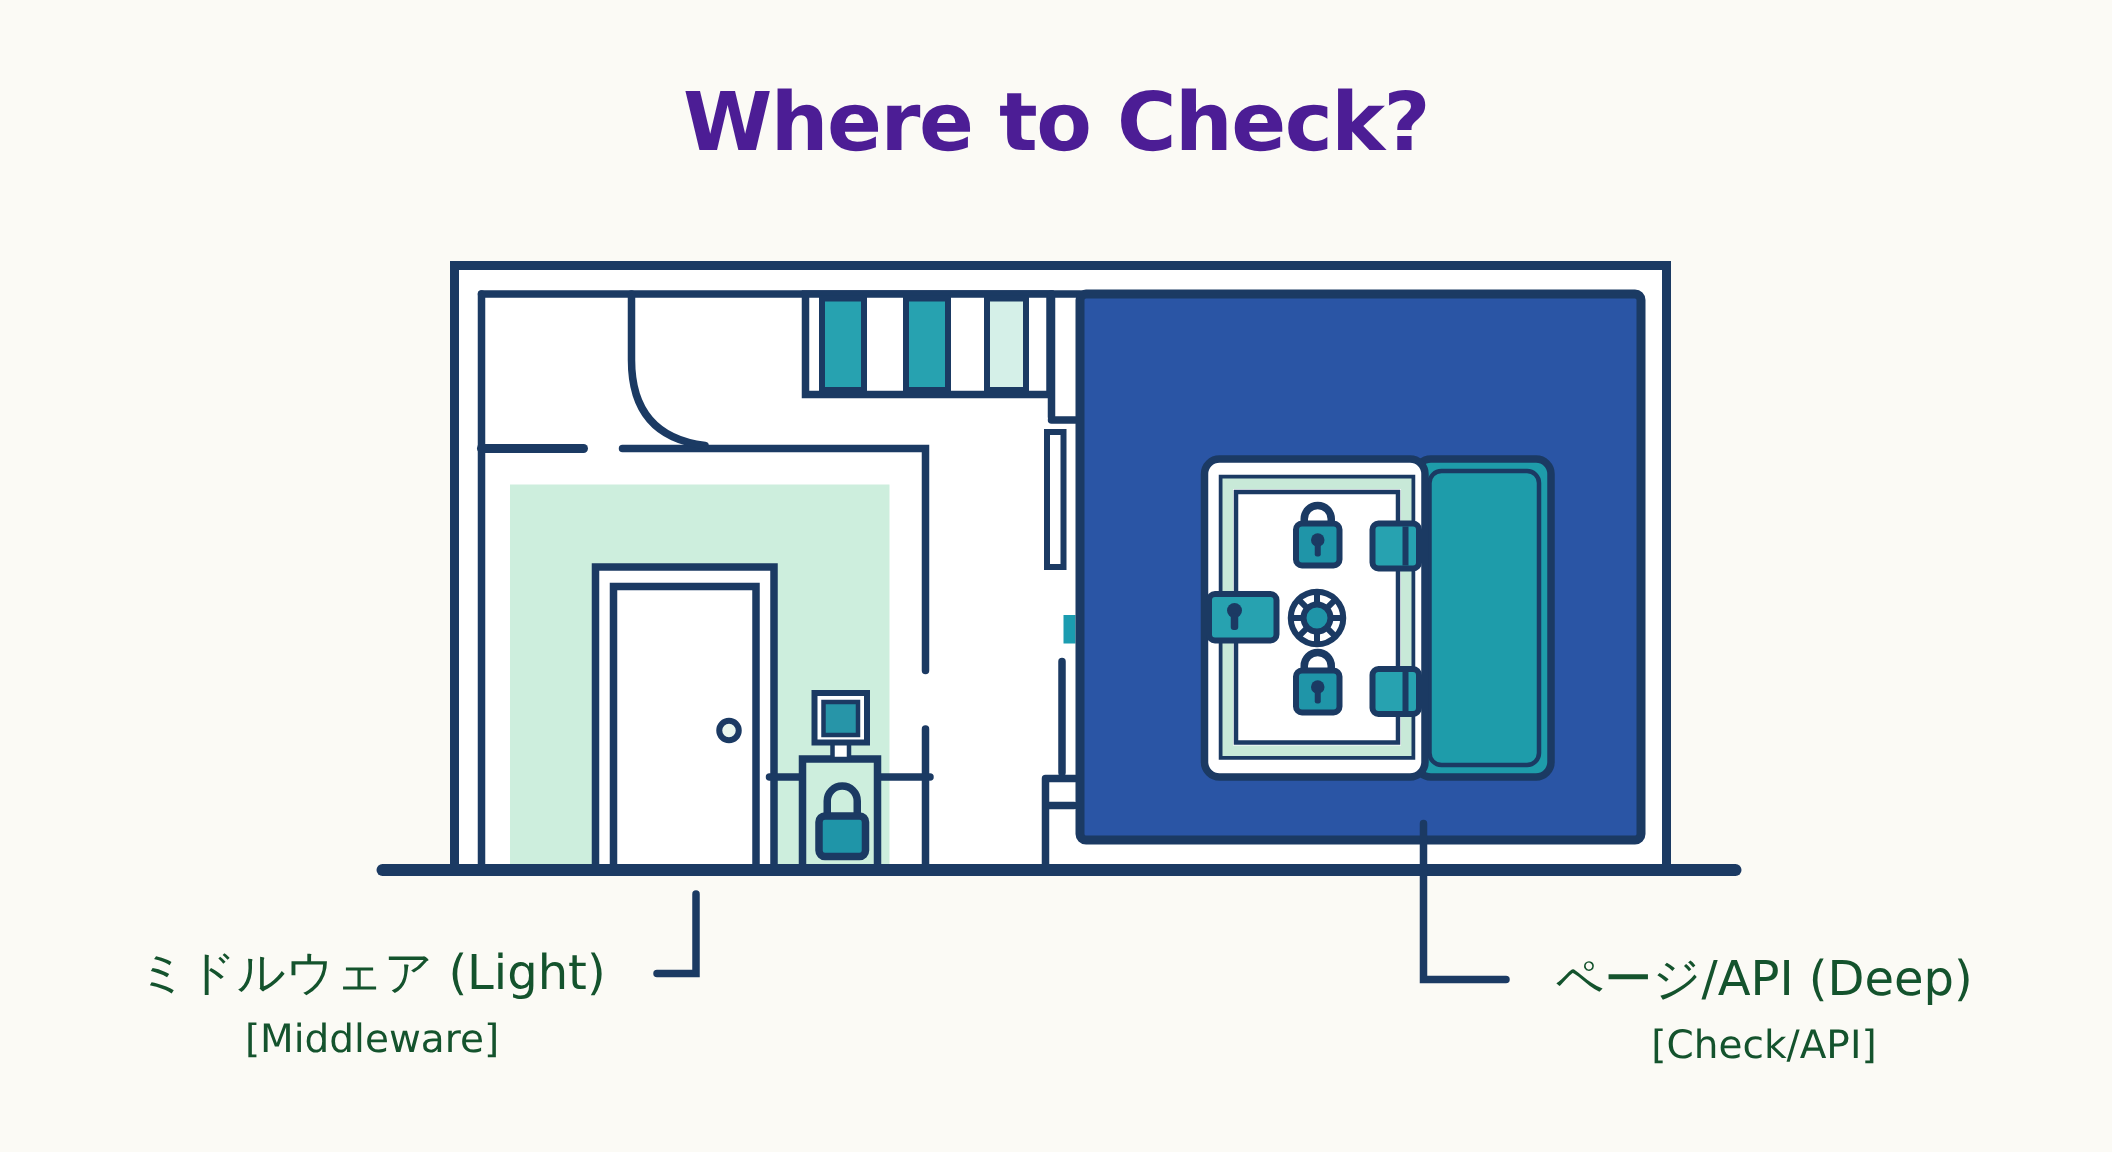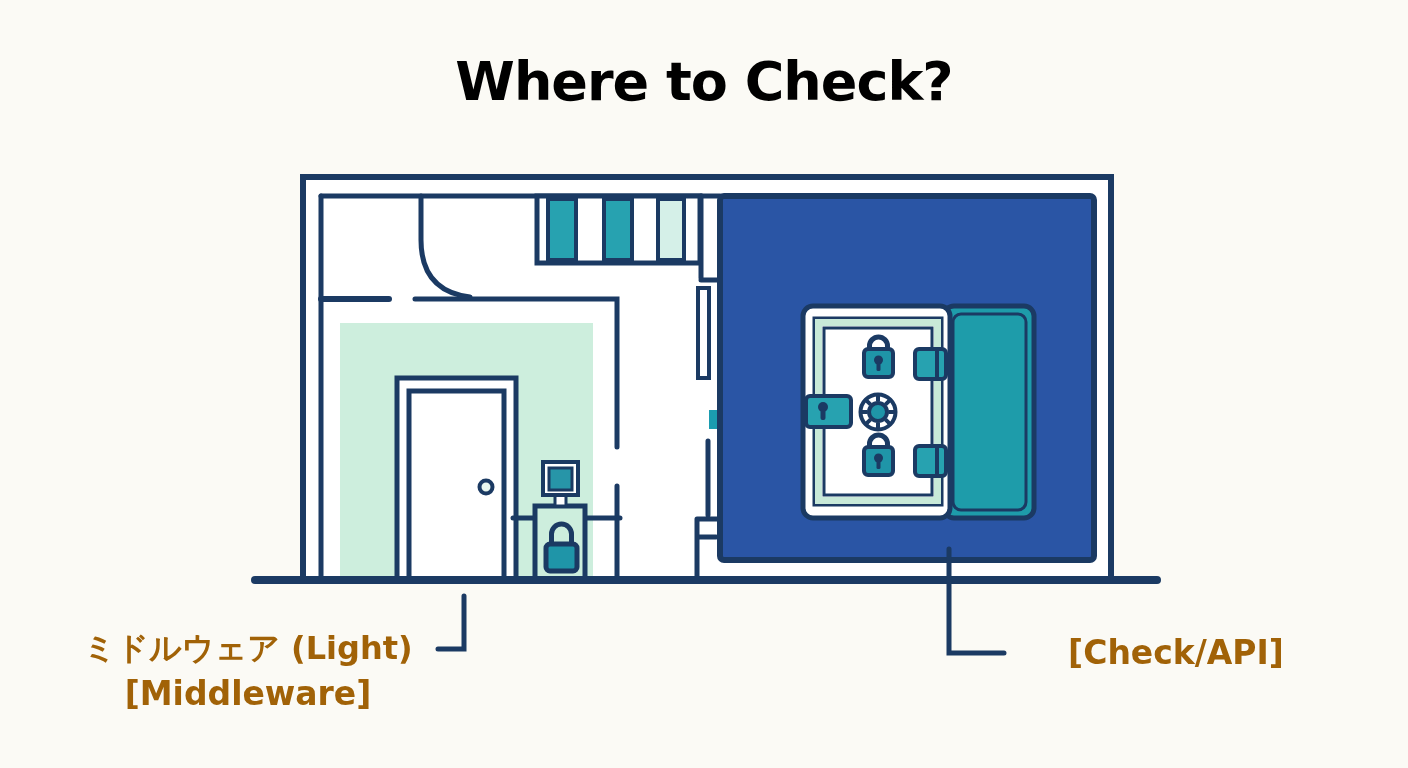--- a/index.html
+++ b/index.html
@@ -7,27 +7,27 @@
     width:1408px;height:768px;overflow:hidden;
     background:#fbfaf5;
     font-family:"DejaVu Sans","Liberation Sans",sans-serif;
   }
   #stage{position:relative;width:1408px;height:768px;}
   #floorplan-svg{position:absolute;left:0;top:0;}
   .page-title{
     position:absolute;left:0;top:50px;width:1408px;
     text-align:center;
     font-size:54px;font-weight:bold;letter-spacing:-1px;
-    color:#000000;
+    color:#4c1d95;
   }
   .room-label{
     position:absolute;text-align:center;
-    color:#a16207;font-weight:bold;font-size:32px;line-height:45px;
+    color:#14532d;font-weight:normal;font-size:32px;line-height:45px;
   }
-  .room-label .sub{font-size:33px;}
+  .room-label .sub{font-size:26px;}
   #label-left{left:28px;top:626px;width:440px;}
   #label-right{left:990px;top:630px;width:372px;}
 </style>
 </head>
 <body>
 
 <div id="stage">
 
   <svg id="floorplan-svg" width="1408" height="768" viewBox="0 0 1408 768">
 
@@ -142,16 +142,17 @@
   </svg>
 
   <div class="page-title">Where to Check?</div>
 
   <div id="label-left" class="room-label">
     <div>ミドルウェア (Light)</div>
     <div class="sub">[Middleware]</div>
   </div>
 
   <div id="label-right" class="room-label">
+    <div>ページ/API (Deep)</div>
     <div class="sub">[Check/API]</div>
   </div>
 
 </div>
 
 </body></html>

